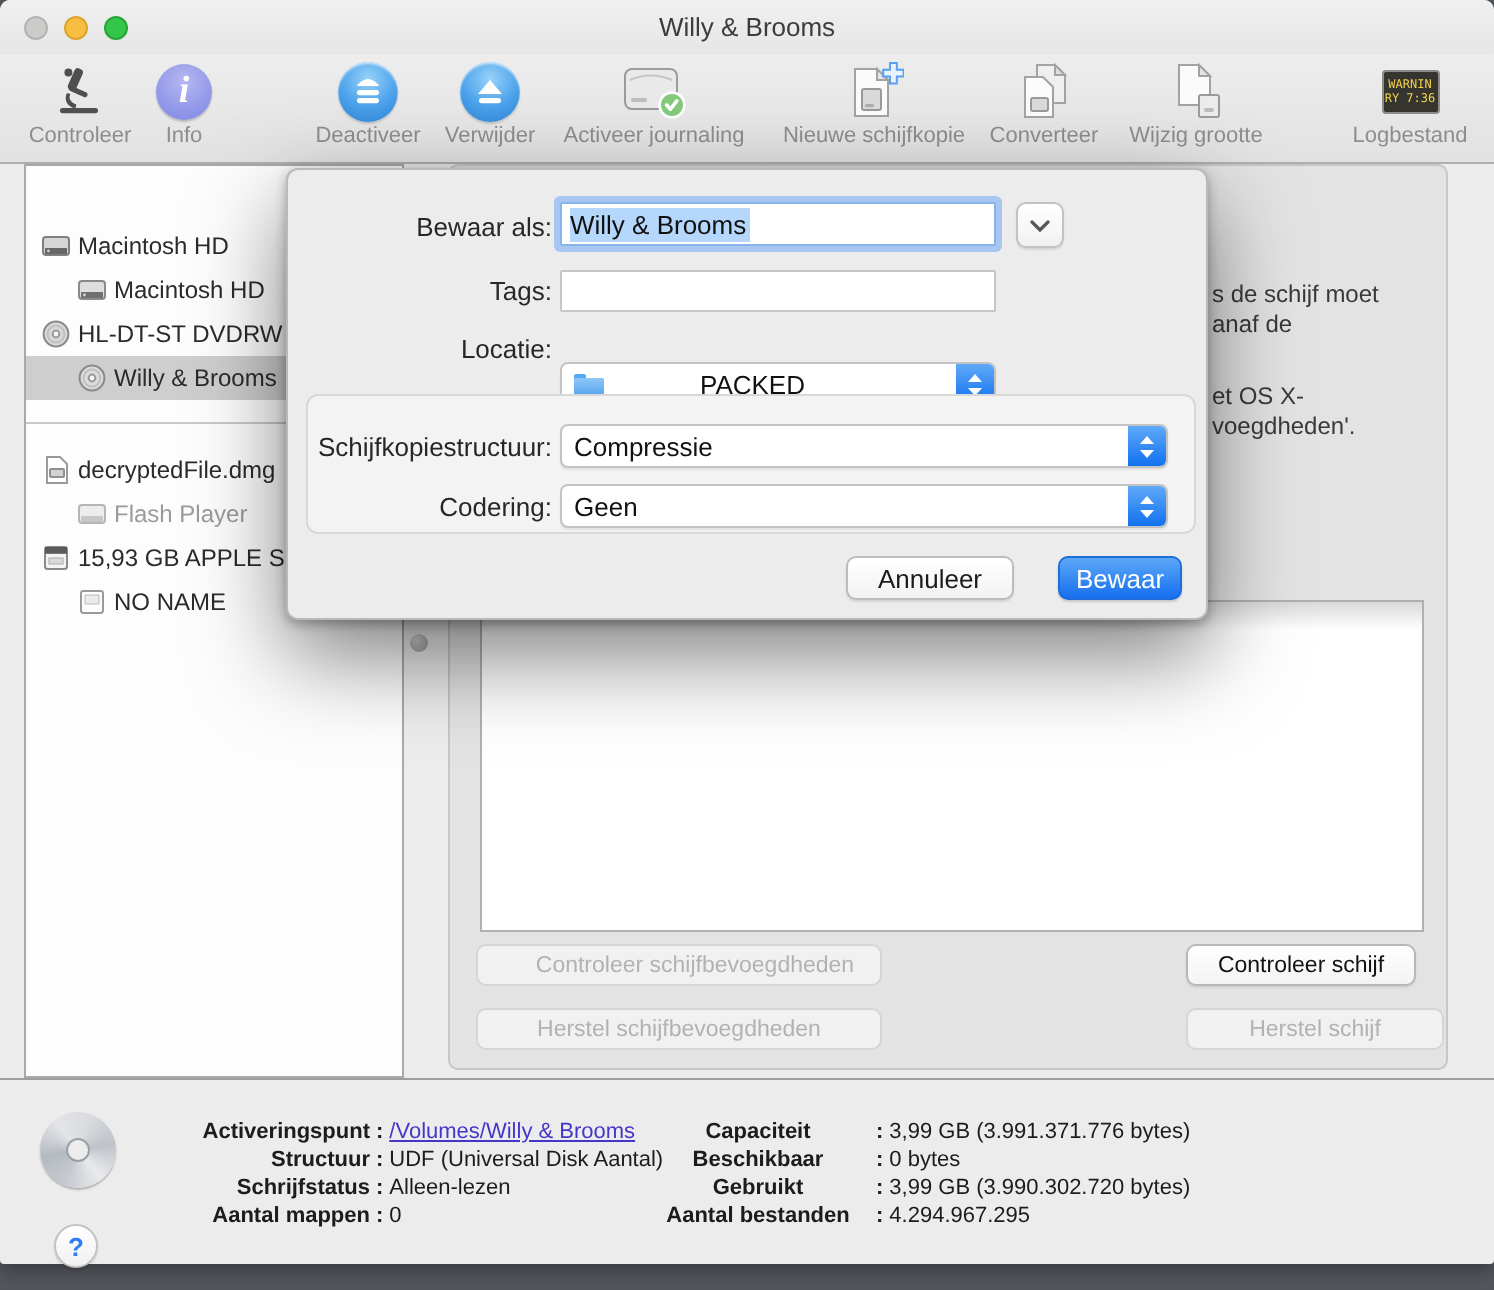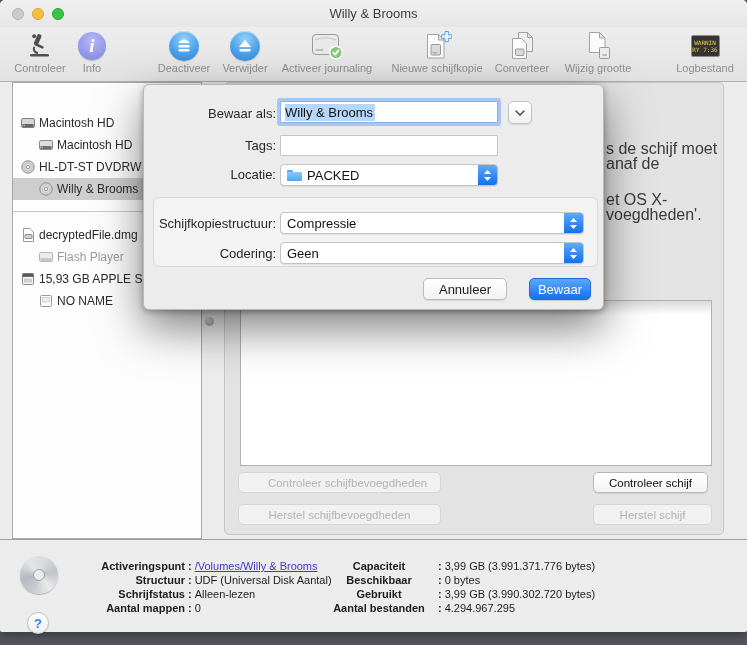--- a/index.html
+++ b/index.html
@@ -47,21 +47,21 @@
   .sb-ind1{padding-left:26px;}
   .sb-selected{background:#cecece;}
   .sb-dim{color:#9b9b9b;}
   .sb-sep{height:1px;background:#c9c9c9;margin:11px 0 12px 0;}
   .splitter-dot{position:absolute;left:205px;top:317px;width:9px;height:9px;border-radius:50%;
                 background:radial-gradient(circle at 35% 30%,#d6d6d6,#9a9a9a);z-index:1;}
 
   
   .main-pane{position:absolute;left:224px;top:82px;width:500px;height:453px;background:#e3e3e3;
              border:1px solid #c6c6c6;border-radius:5px;box-sizing:border-box;z-index:1;}
-  .frag{position:absolute;left:606px;font-size:16px;color:#3a3a3a;z-index:2;white-space:nowrap;}
+  .frag{position:absolute;left:606px;font-size:12px;color:#3a3a3a;z-index:2;white-space:nowrap;}
   .history-box{position:absolute;left:240px;top:300px;width:470px;height:164px;z-index:2;
                background:linear-gradient(#d9d9d9,#ffffff 14px);border:1px solid #b0b0b0;}
   .btn{position:absolute;z-index:2;height:21px;line-height:20px;font-size:11.5px;text-align:center;
        border-radius:5px;box-sizing:border-box;}
   .btn-on{background:linear-gradient(#ffffff,#f3f3f3);border:1px solid #b7b7b7;color:#111;
           box-shadow:0 1px 1px rgba(0,0,0,.08);}
   .btn-off{background:rgba(253,253,253,.55);border:1px solid #d5d5d5;color:#b2b2b2;}
 
   
   .bottom-divider{position:absolute;left:0;top:539px;width:100%;height:1px;background:#9d9d9d;z-index:1;}
@@ -312,21 +312,21 @@
     <div class="frag" style="top:155px;">anaf de</div>
     <div class="frag" style="top:191px;">et OS X-</div>
     <div class="frag" style="top:206px;">voegdheden'.</div>
 
 
     <div class="history-box"></div>
 
     <div class="btn btn-off" style="left:238px;top:472px;width:203px;padding-left:16px;">Controleer schijfbevoegdheden</div>
     <div class="btn btn-on" style="left:593px;top:472px;width:115px;">Controleer schijf</div>
     <div class="btn btn-off" style="left:238px;top:504px;width:203px;">Herstel schijfbevoegdheden</div>
-    <div class="btn btn-off" style="left:593px;top:504px;width:119px;">Herstel schijf</div>
+    <div class="btn btn-off" style="left:593px;top:504px;width:129px;">Herstel schijf</div>
 
     <div class="bottom-divider"></div>
     <div class="dvd"></div>
     <div class="help-btn">?</div>
 
     <div class="info-row info-left" style="left:58px;top:560px;">
       <span class="lbl">Activeringspunt</span>
       <span class="sep">:</span>
       <span class="link">/Volumes/Willy &amp; Brooms</span>
     </div>
@@ -375,21 +375,21 @@
       <div class="disclosure" style="top:16px;">
         <svg width="10" height="6" viewBox="0 0 10 6">
           <path d="M1 1 L5 5 L9 1" stroke="#555" stroke-width="1.6" fill="none" stroke-linecap="round"></path>
           </svg>
       </div>
 
       <div class="dlg-label" style="top:53px;">Tags:</div>
       <input class="field-plain" style="top: 50px;" value="">
 
       <div class="dlg-label" style="top:82px;">Locatie:</div>
-      <div class="popup" style="top:79px;width:218px;">
+      <div class="popup" style="top:96px;width:218px;gap:43px;">
         <span class="folder-glyph"></span>
         <span class="ptext">PACKED</span>
         <span class="stepper">
           <svg width="9" height="13" viewBox="0 0 9 13">
               <path d="M4.5 1 L8 5 H1 Z" fill="#fff"></path>
               <path d="M4.5 12 L1 8 H8 Z" fill="#fff"></path>
             </svg>
         </span>
       </div>
 

